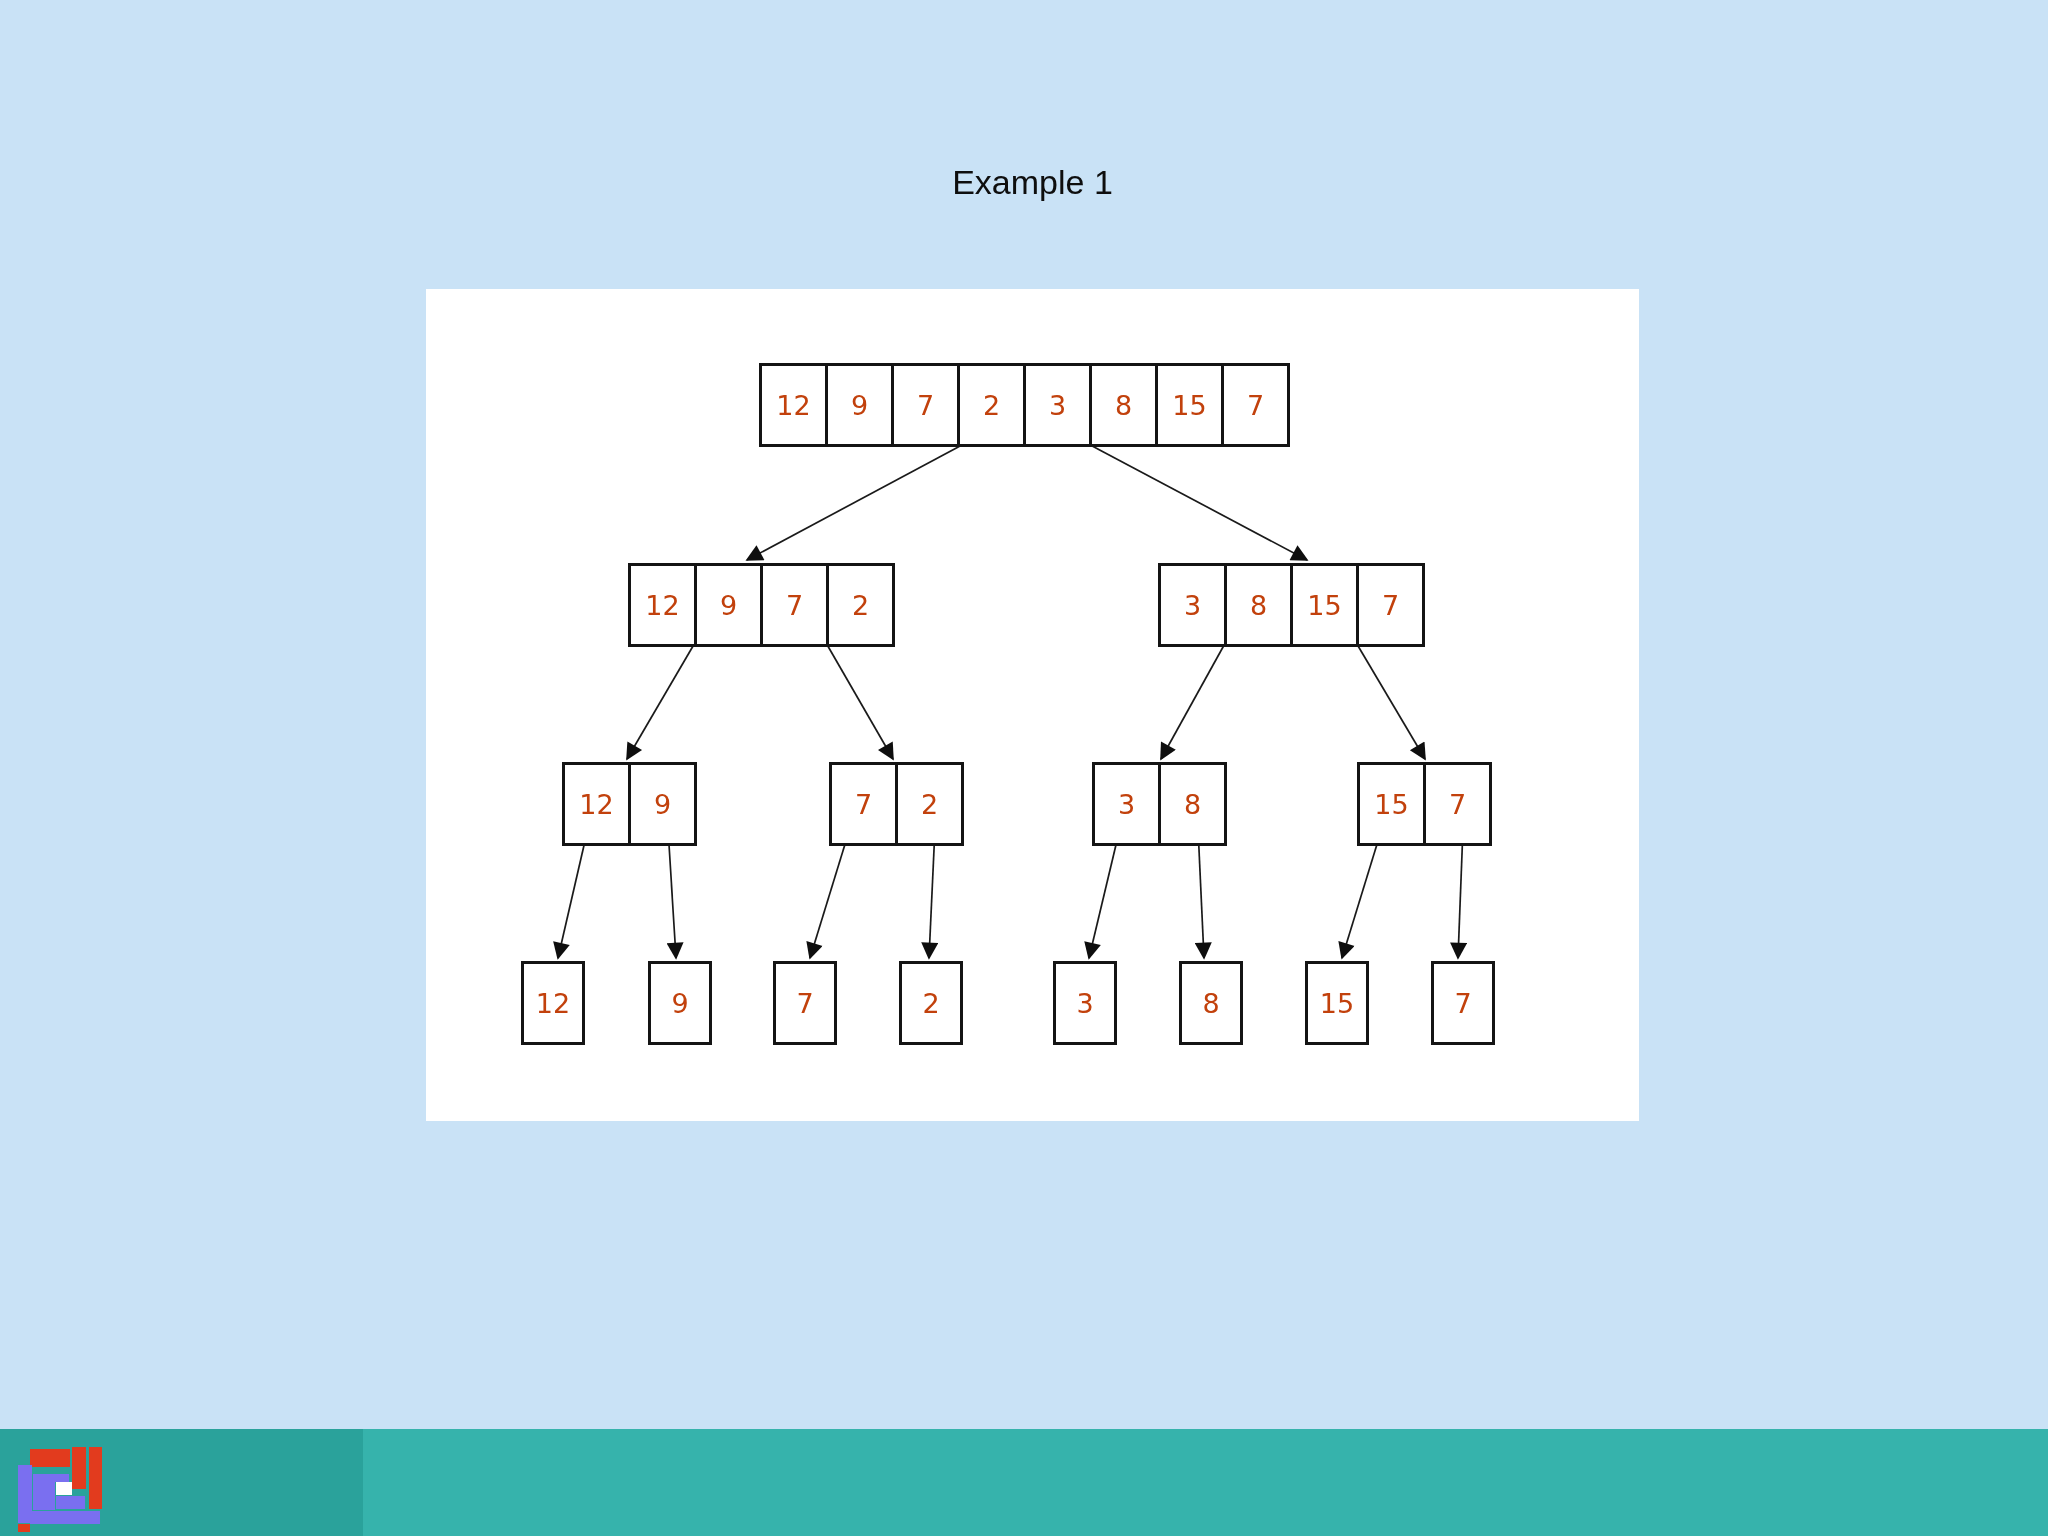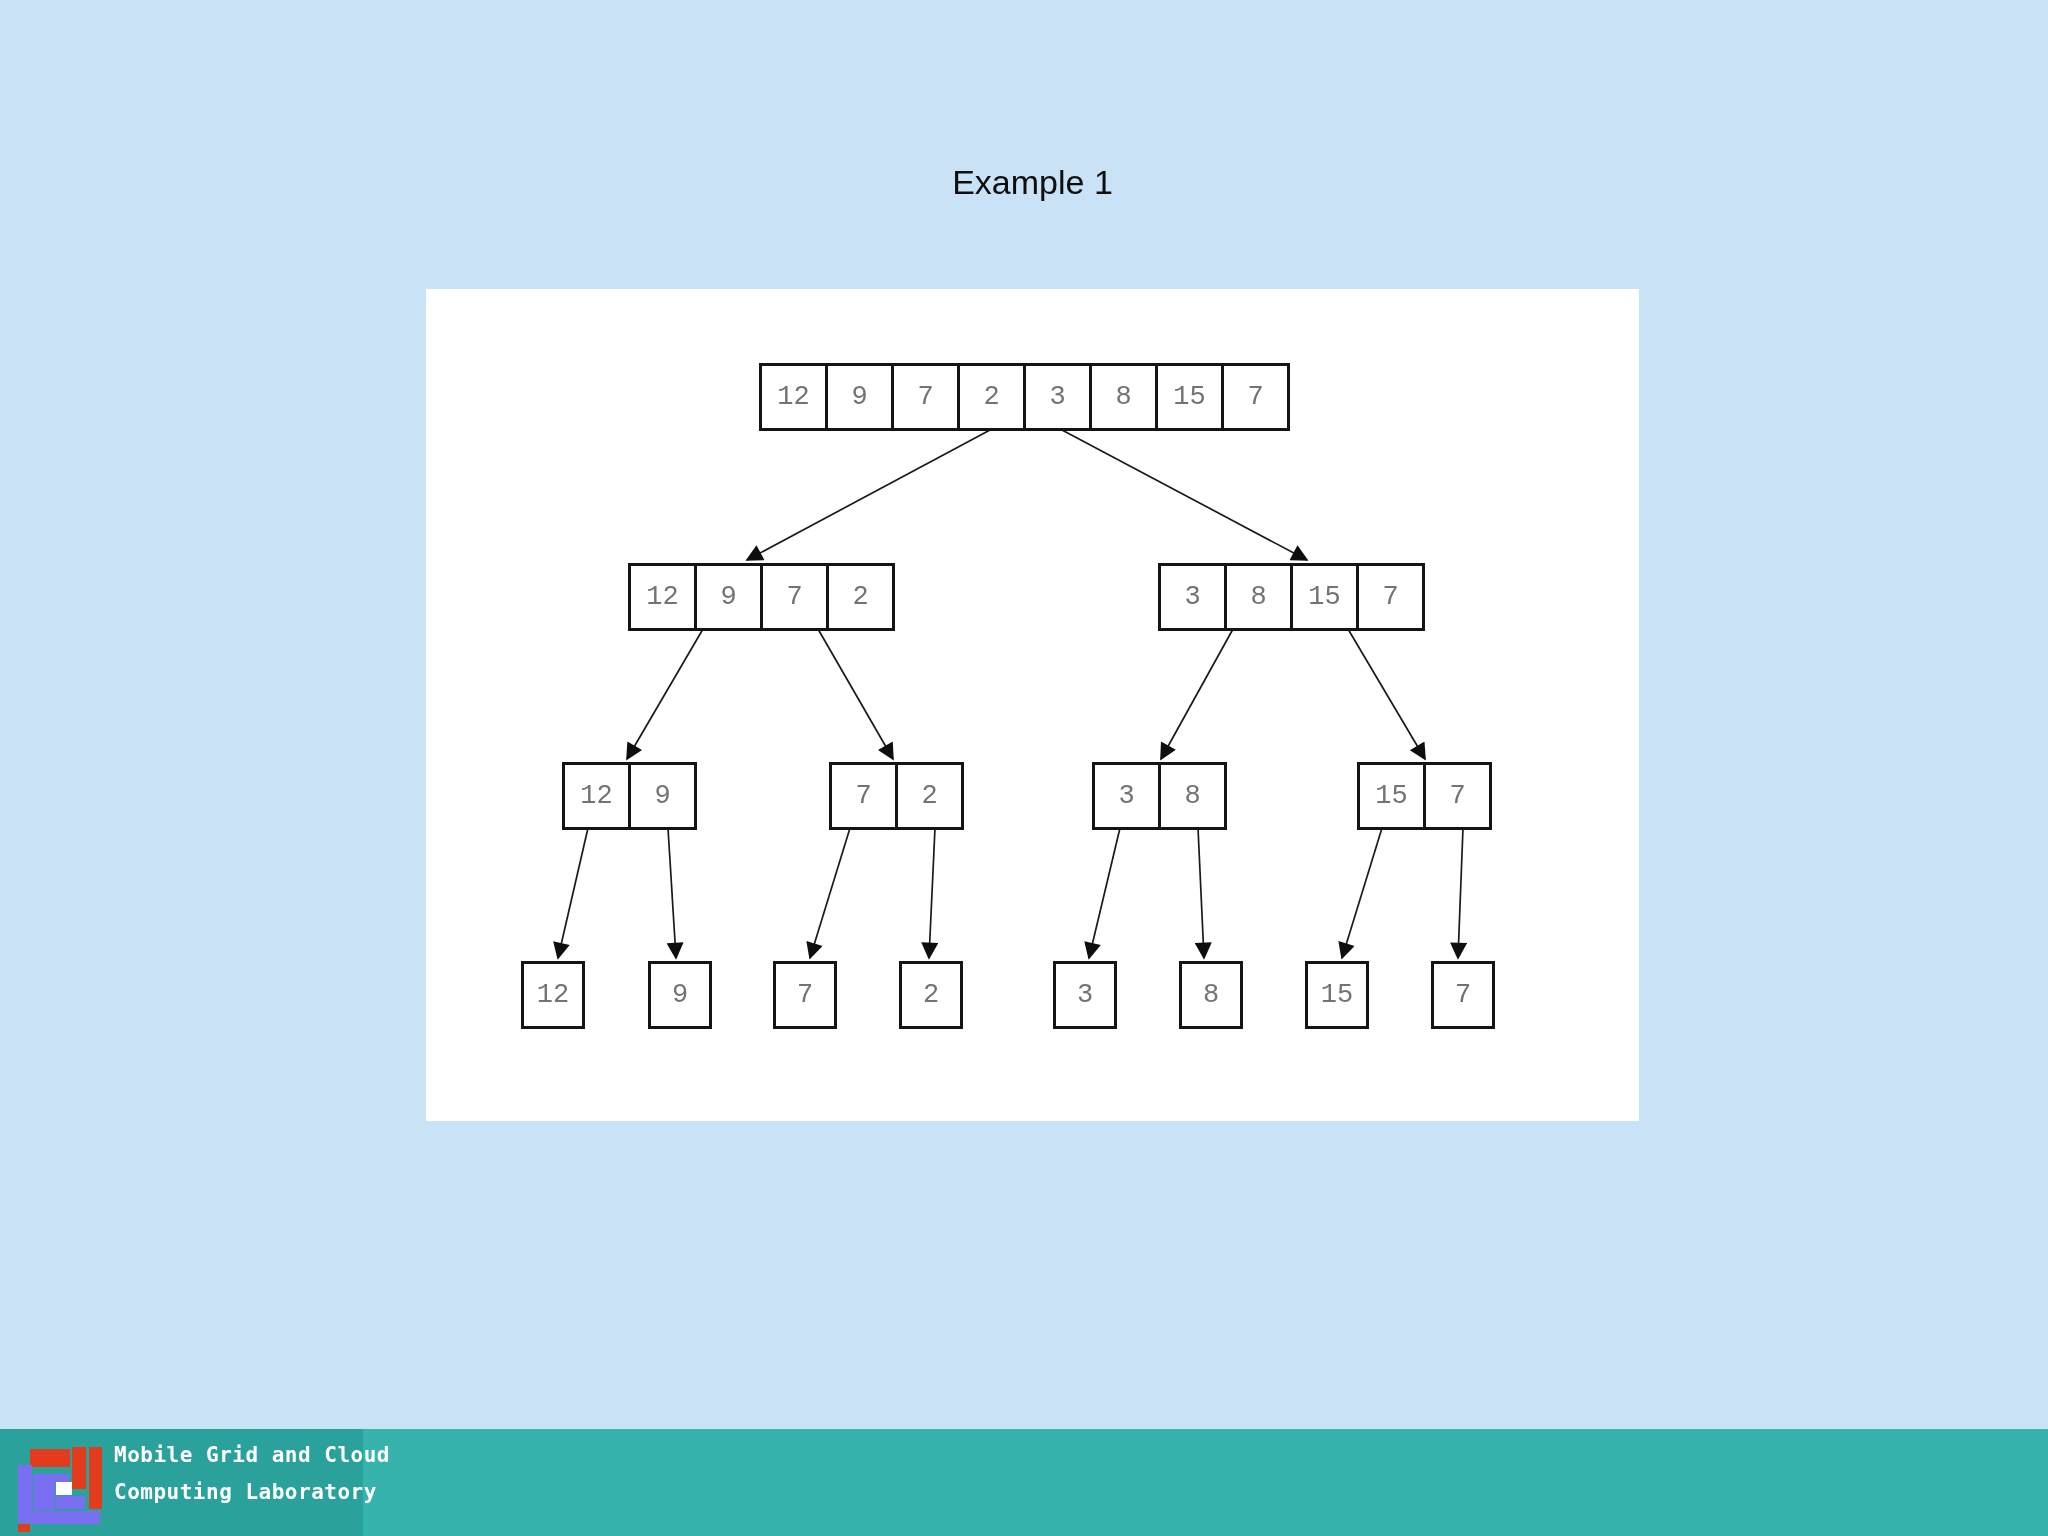--- a/index.html
+++ b/index.html
@@ -16,23 +16,23 @@
   .panel{
     position:absolute;left:426px;top:289px;width:1213px;height:832px;
     background:#ffffff;
   }
   .arrows{position:absolute;left:0;top:0;width:1213px;height:832px;}
   .array{
     position:absolute;display:flex;background:#ffffff;
     border:3px solid #141414;
   }
   .cell{
-    width:63px;height:62px;display:flex;align-items:center;justify-content:center;
+    width:63px;height:78px;display:flex;align-items:center;justify-content:center;
     border-left:3px solid #141414;
-    font-size:27px;color:#737373;font-family:Liberation Mono, monospace;
+    font-size:27px;color:#c2410c;
   }
   .cell:first-child{border-left:none;}
   .cell.single{width:58px;}
   
   .footer{
     position:absolute;left:0;top:1429px;width:2048px;height:107px;
     background:#36b3ac;
   }
   .footer-left{
     position:absolute;left:0;top:0;width:363px;height:107px;
@@ -158,18 +158,14 @@
       <div class="lg-red" style="left:58px;top:2px;width:14px;height:42px;"></div>
       <div class="lg-red" style="left:75px;top:2px;width:13px;height:62px;"></div>
       <div class="lg-blue" style="left:4px;top:20px;width:14px;height:58px;"></div>
       <div class="lg-blue" style="left:19px;top:29px;width:36px;height:8px;"></div>
       <div class="lg-blue" style="left:19px;top:33px;width:22px;height:32px;"></div>
       <div class="lg-white" style="left:42px;top:37px;width:16px;height:13px;"></div>
       <div class="lg-blue" style="left:42px;top:51px;width:29px;height:13px;"></div>
       <div class="lg-blue" style="left:16px;top:66px;width:70px;height:13px;"></div>
       <div class="lg-red" style="left:4px;top:79px;width:12px;height:8px;"></div>
     </div>
-    <div class="lab-text">
-      <div>Mobile Grid and Cloud</div>
-      <div>Computing Laboratory</div>
-    </div>
   </div>
 </div>
 
 </body></html>

